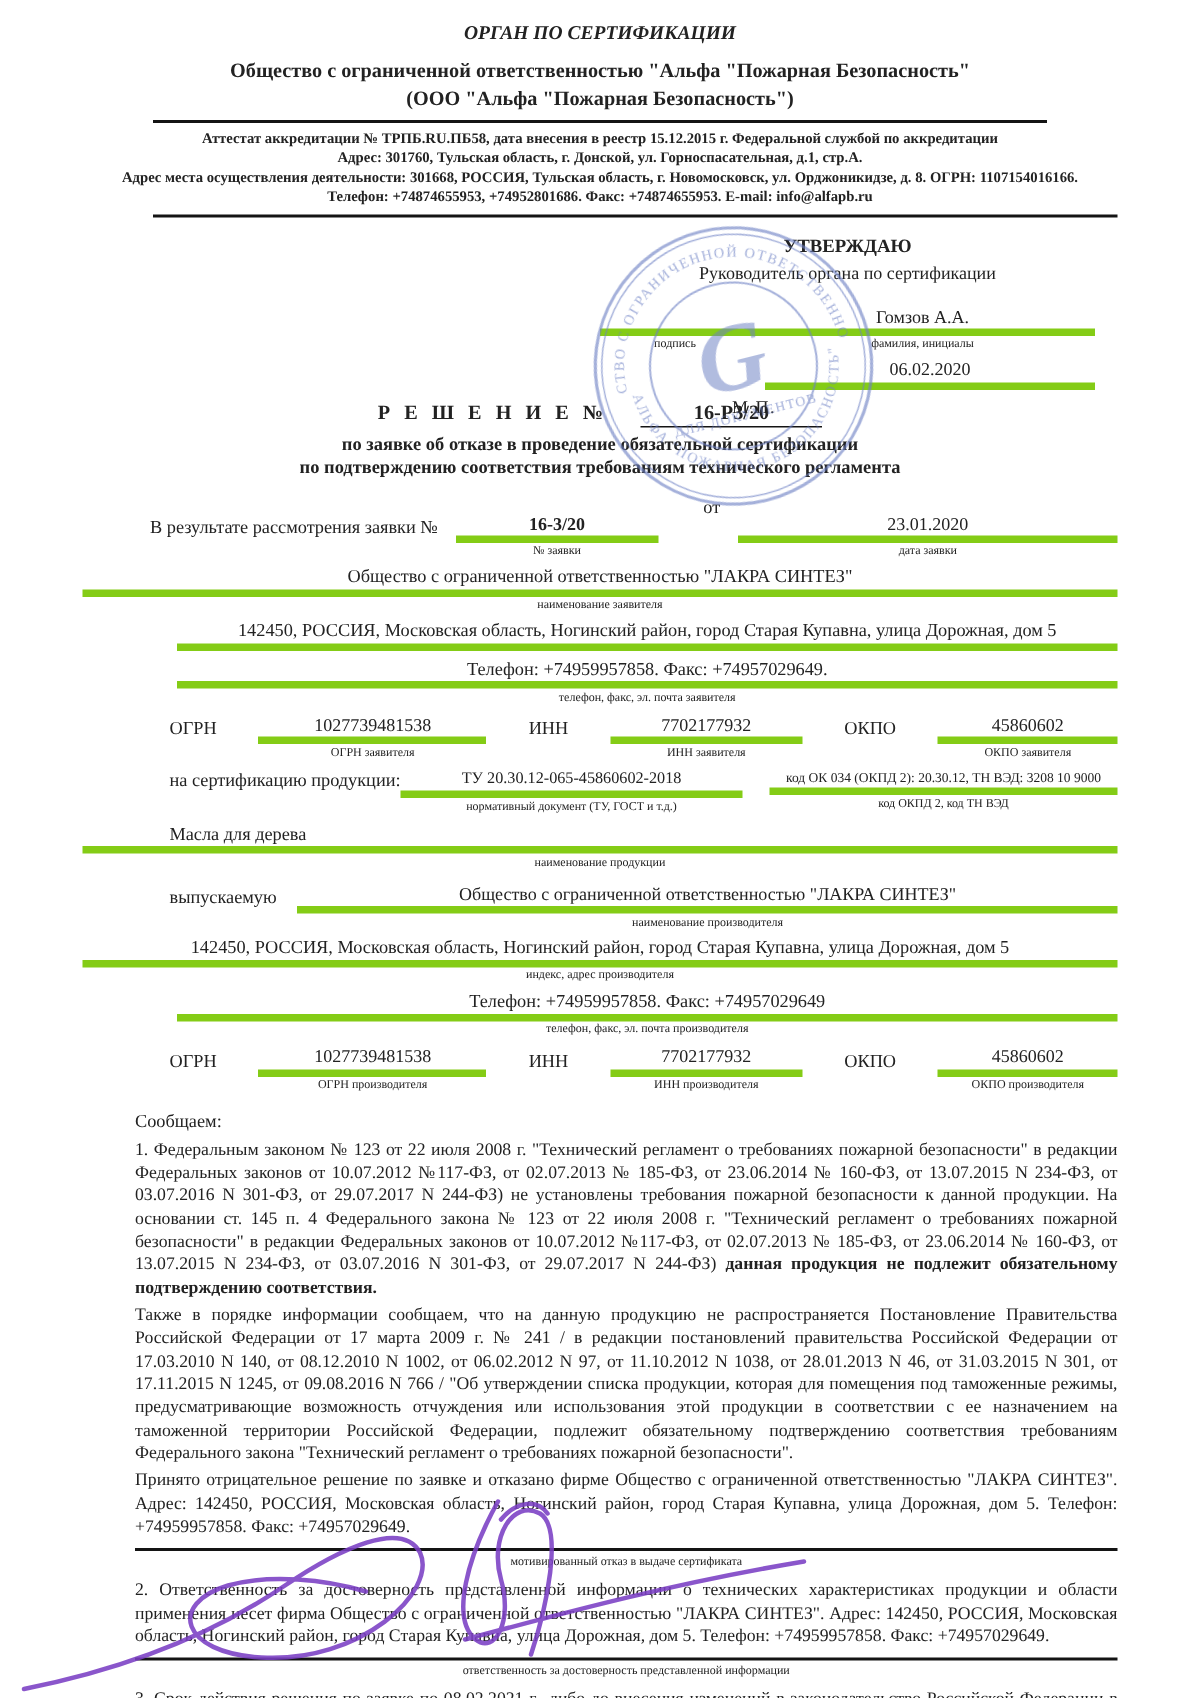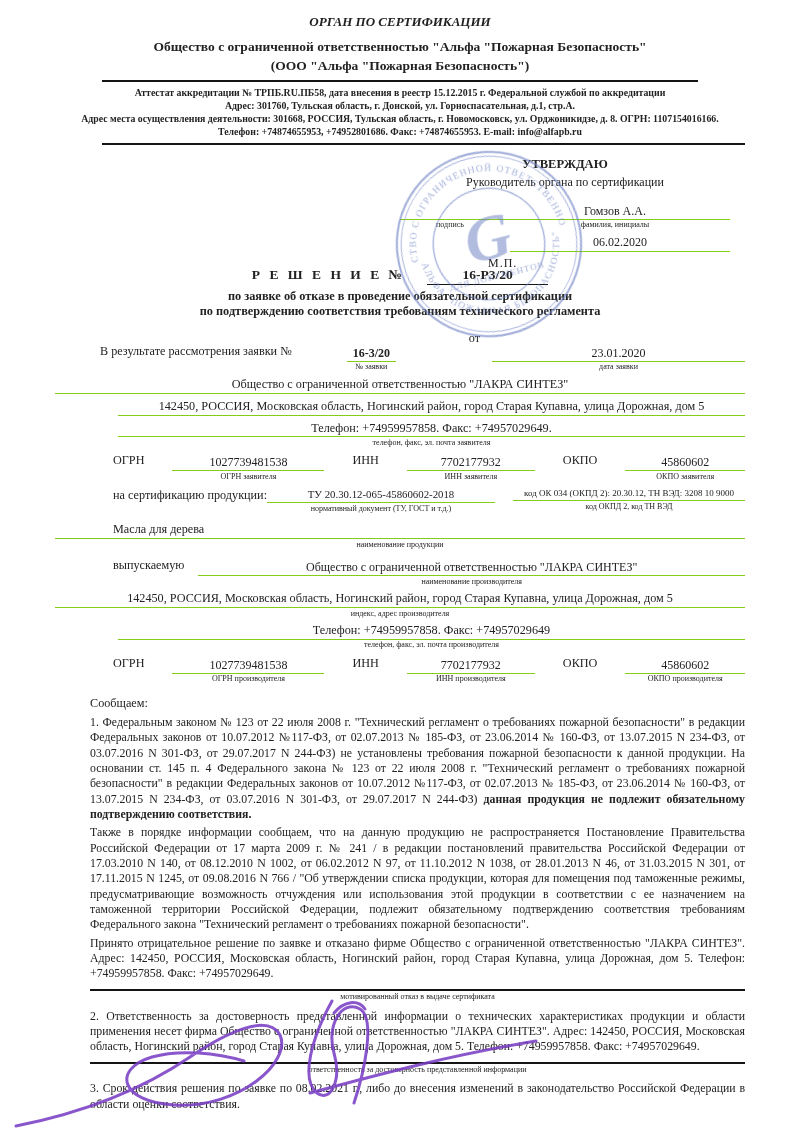--- a/index.html
+++ b/index.html
@@ -25,42 +25,42 @@
   .accred{font-size:9.8px;font-weight:bold;line-height:1.34;}
   .rule-b{border-top:2.5px solid var(--rule);margin:4px 0 0 47px;}
 
   
   .approval{position:relative;height:118px;}
   .approve-col{position:absolute;left:345px;top:12px;width:330px;}
   .approve-title{font-size:12.5px;font-weight:bold;text-align:center;margin-bottom:3px;}
   .approve-role{font-size:12px;text-align:center;margin-bottom:14px;}
   .sig-row{display:flex;align-items:flex-end;}
   .fld{display:flex;flex-direction:column;}
-  .fld .v{display:block;border-bottom:1px solid #84cc16;text-align:center;padding:0 6px 1px 6px;font-size:12px;line-height:1.2;white-space:nowrap;}
+  .fld .v{display:block;border-bottom:5px solid #84cc16;text-align:center;padding:0 6px 1px 6px;font-size:12px;line-height:1.2;white-space:nowrap;}
   .fld .l{display:block;font-size:8px;text-align:center;padding-top:1.5px;line-height:1.1;}
   .sig-row .fld-sig{width:100px;}
   .sig-row .fld-name{flex:1;}
   .date-fld{margin:5px 0 0 110px;}
   .mp{font-size:12px;margin:4px 0 0 88px;letter-spacing:1px;}
 
   .stamp{position:absolute;left:338px;top:3px;width:192px;height:192px;
     transform:rotate(-14deg);opacity:.62;filter:blur(.4px);
     color:var(--stamp-color);pointer-events:none;z-index:5;}
 
   
   .decision{margin-top:4px;}
   .decision-line1{font-size:13.5px;font-weight:bold;text-align:center;margin-bottom:4px;}
   .decision-line1 .ttl{letter-spacing:3px;}
   .decision-line1 .num{display:inline-block;min-width:105px;border-bottom:1.4px solid var(--rule);margin-left:22px;padding:0 8px 1px 8px;}
   .subtitle{font-size:12.3px;font-weight:bold;text-align:center;line-height:1.25;}
 
   
   .app-row{display:flex;align-items:flex-end;margin:12px 0 0 45px;font-size:12.2px;}
   .inline-lbl{padding-bottom:13px;white-space:nowrap;}
-  .app-row .fld-no{width:135px;margin-left:12px;align-items:center;}
+  .app-row .fld-no{width:135px;margin-left:12px;}
   .app-row .fld-date{flex:1;margin-left:12px;}
   .app-row .ot{margin:0 0 13px 30px;}
 
   .fld-full{margin-top:5px;}
   .fld-full .v{font-size:12.2px;}
   .ml63{margin-left:63px;}
 
   .reg-row{display:flex;align-items:flex-end;margin:6px 0 0 58px;font-size:12.2px;gap:28px;}
   .reg-row .fld-ogrn{width:152px;}
   .reg-row .fld-inn{width:128px;}
@@ -164,20 +164,21 @@
     </div>
     <span class="inline-lbl ot">от</span>
     <div class="fld fld-date">
       <span class="v">23.01.2020</span>
       <span class="l">дата заявки</span>
     </div>
   </div>
 
   <div class="fld fld-full">
     <span class="v">Общество с ограниченной ответственностью "ЛАКРА СИНТЕЗ"</span>
+    <span class="l">наименование заявителя</span>
   </div>
   <div class="fld fld-full ml63">
     <span class="v">142450, РОССИЯ, Московская область, Ногинский район, город Старая Купавна, улица Дорожная, дом 5</span>
   </div>
   <div class="fld fld-full ml63">
     <span class="v">Телефон: +74959957858. Факс: +74957029649.</span>
     <span class="l">телефон, факс, эл. почта заявителя</span>
   </div>
 
   <div class="reg-row">

